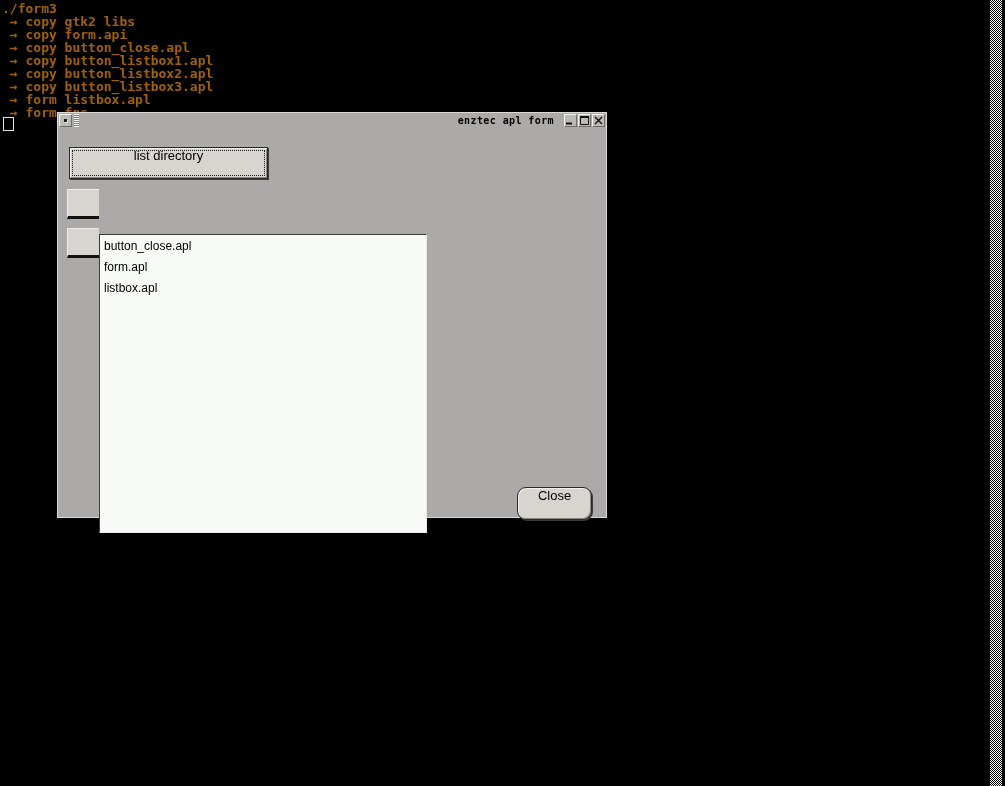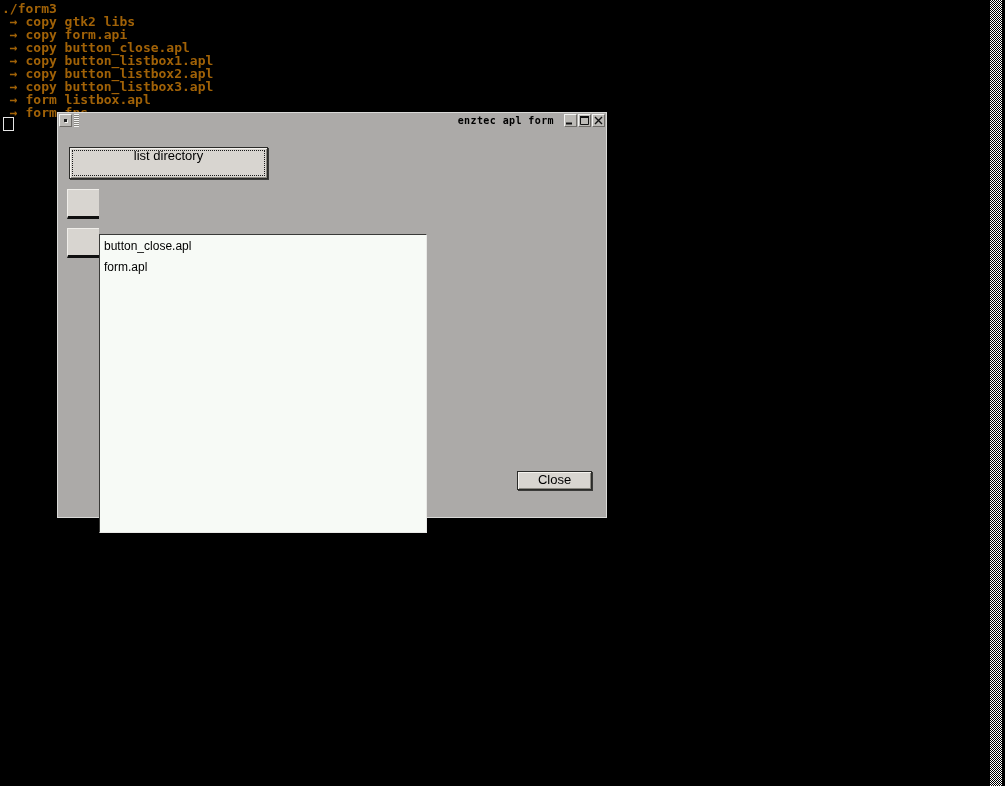--- a/index.html
+++ b/index.html
@@ -31,21 +31,21 @@
         border:1px solid;border-color:#f4f4f2 #6e6c68 #6e6c68 #f4f4f2;
         display:flex;align-items:center;justify-content:center;padding:0;}
 
   
   .gtkbtn{position:absolute;box-sizing:border-box;background:#d8d5d0;border:1px solid #2a2a28;
           box-shadow:inset 1px 1px 0 #f4f2ee,inset -1px -1px 0 #8a8881,1px 1px 0 #3a3a38;
           display:flex;align-items:flex-start;justify-content:center;
           font:13px "Liberation Sans",sans-serif;color:#000;padding:0;}
   .listdir{left:11px;top:34px;width:199px;height:32px;}
   .focusring{position:absolute;inset:2px;border:1px dotted #1a1a1a;pointer-events:none;}
-  .closebtn{left:459px;top:358px;width:75px;height:19px;}
+  .closebtn{left:459px;top:374px;width:75px;height:33px;border-radius:9px;}
 
   .minibtn{position:absolute;width:32px;box-sizing:border-box;background:#d8d5d0;
            border-top:1px solid #f0eeea;border-left:1px solid #f0eeea;
            border-bottom:3px solid #101010;z-index:1;}
   .mini1{left:9px;top:76px;height:30px;}
   .mini2{left:9px;top:115px;height:30px;}
 
   
   .listbox{position:absolute;left:41px;top:75px;width:328px;height:299px;box-sizing:border-box;
            background:#f7faf6;border:1px solid;border-color:#3a3a38 #e9e9e7 #e9e9e7 #3a3a38;
@@ -105,20 +105,21 @@
     <span class="focusring"></span>
     <span>list directory</span>
   </button>
 
   <div class="minibtn mini1"></div>
   <div class="minibtn mini2"></div>
 
   <div class="listbox">
       <div class="litem">button_close.apl</div>
       <div class="litem">form.apl</div>
+      <div class="litem">listbox.apl</div>
     </div>
 
   <button class="gtkbtn closebtn">
     <span>Close</span>
   </button>
 </div>
 
 <div class="stipple"></div>
 
 </body></html>

